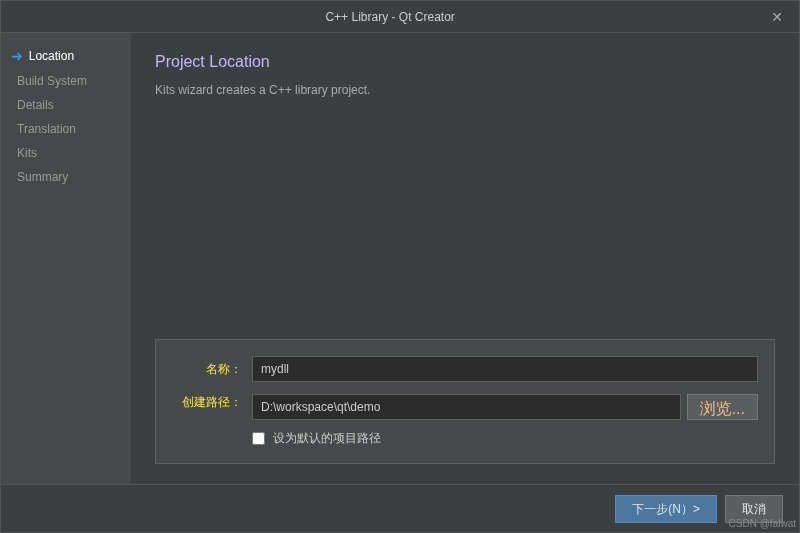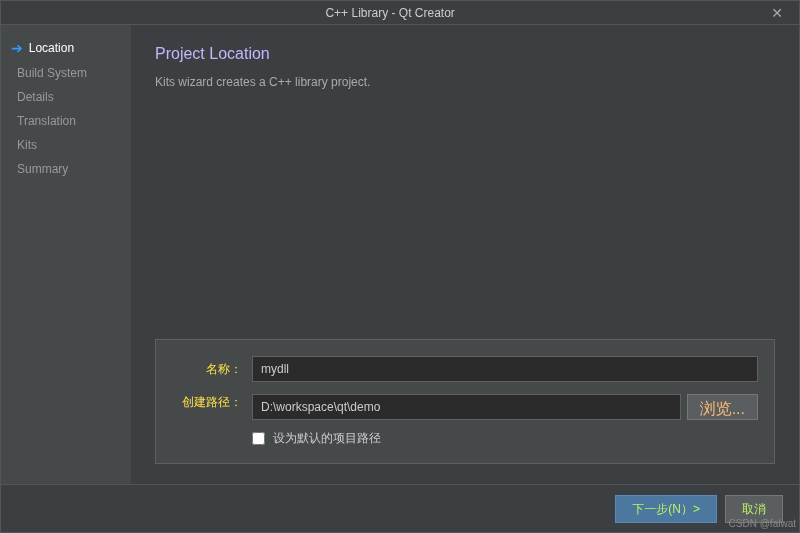--- a/index.html
+++ b/index.html
@@ -21,21 +21,21 @@
       height: 533px;
       background: #3c3f41;
       border: 1px solid #555;
       display: flex;
       flex-direction: column;
       box-shadow: 0 4px 20px rgba(0,0,0,0.5);
     }
 
     .titlebar {
       background: #3c3f41;
-      height: 24px;
+      height: 32px;
       display: flex;
       align-items: center;
       padding: 0 12px;
       border-bottom: 1px solid #555;
       flex-shrink: 0;
     }
 
     .titlebar-title {
       color: #ccc;
       font-size: 12px;
@@ -199,21 +199,21 @@
       align-items: center;
       justify-content: flex-end;
       padding: 0 16px;
       gap: 8px;
       flex-shrink: 0;
     }
 
     .footer-btn {
       background: #5a5e60;
       border: 1px solid #777;
-      color: #bef264;
+      color: #e5e5e5;
       padding: 5px 16px;
       font-size: 12px;
       cursor: pointer;
       height: 28px;
     }
 
     .footer-btn.primary {
       background: #4c78a0;
       border-color: #5a8ab8;
     }

